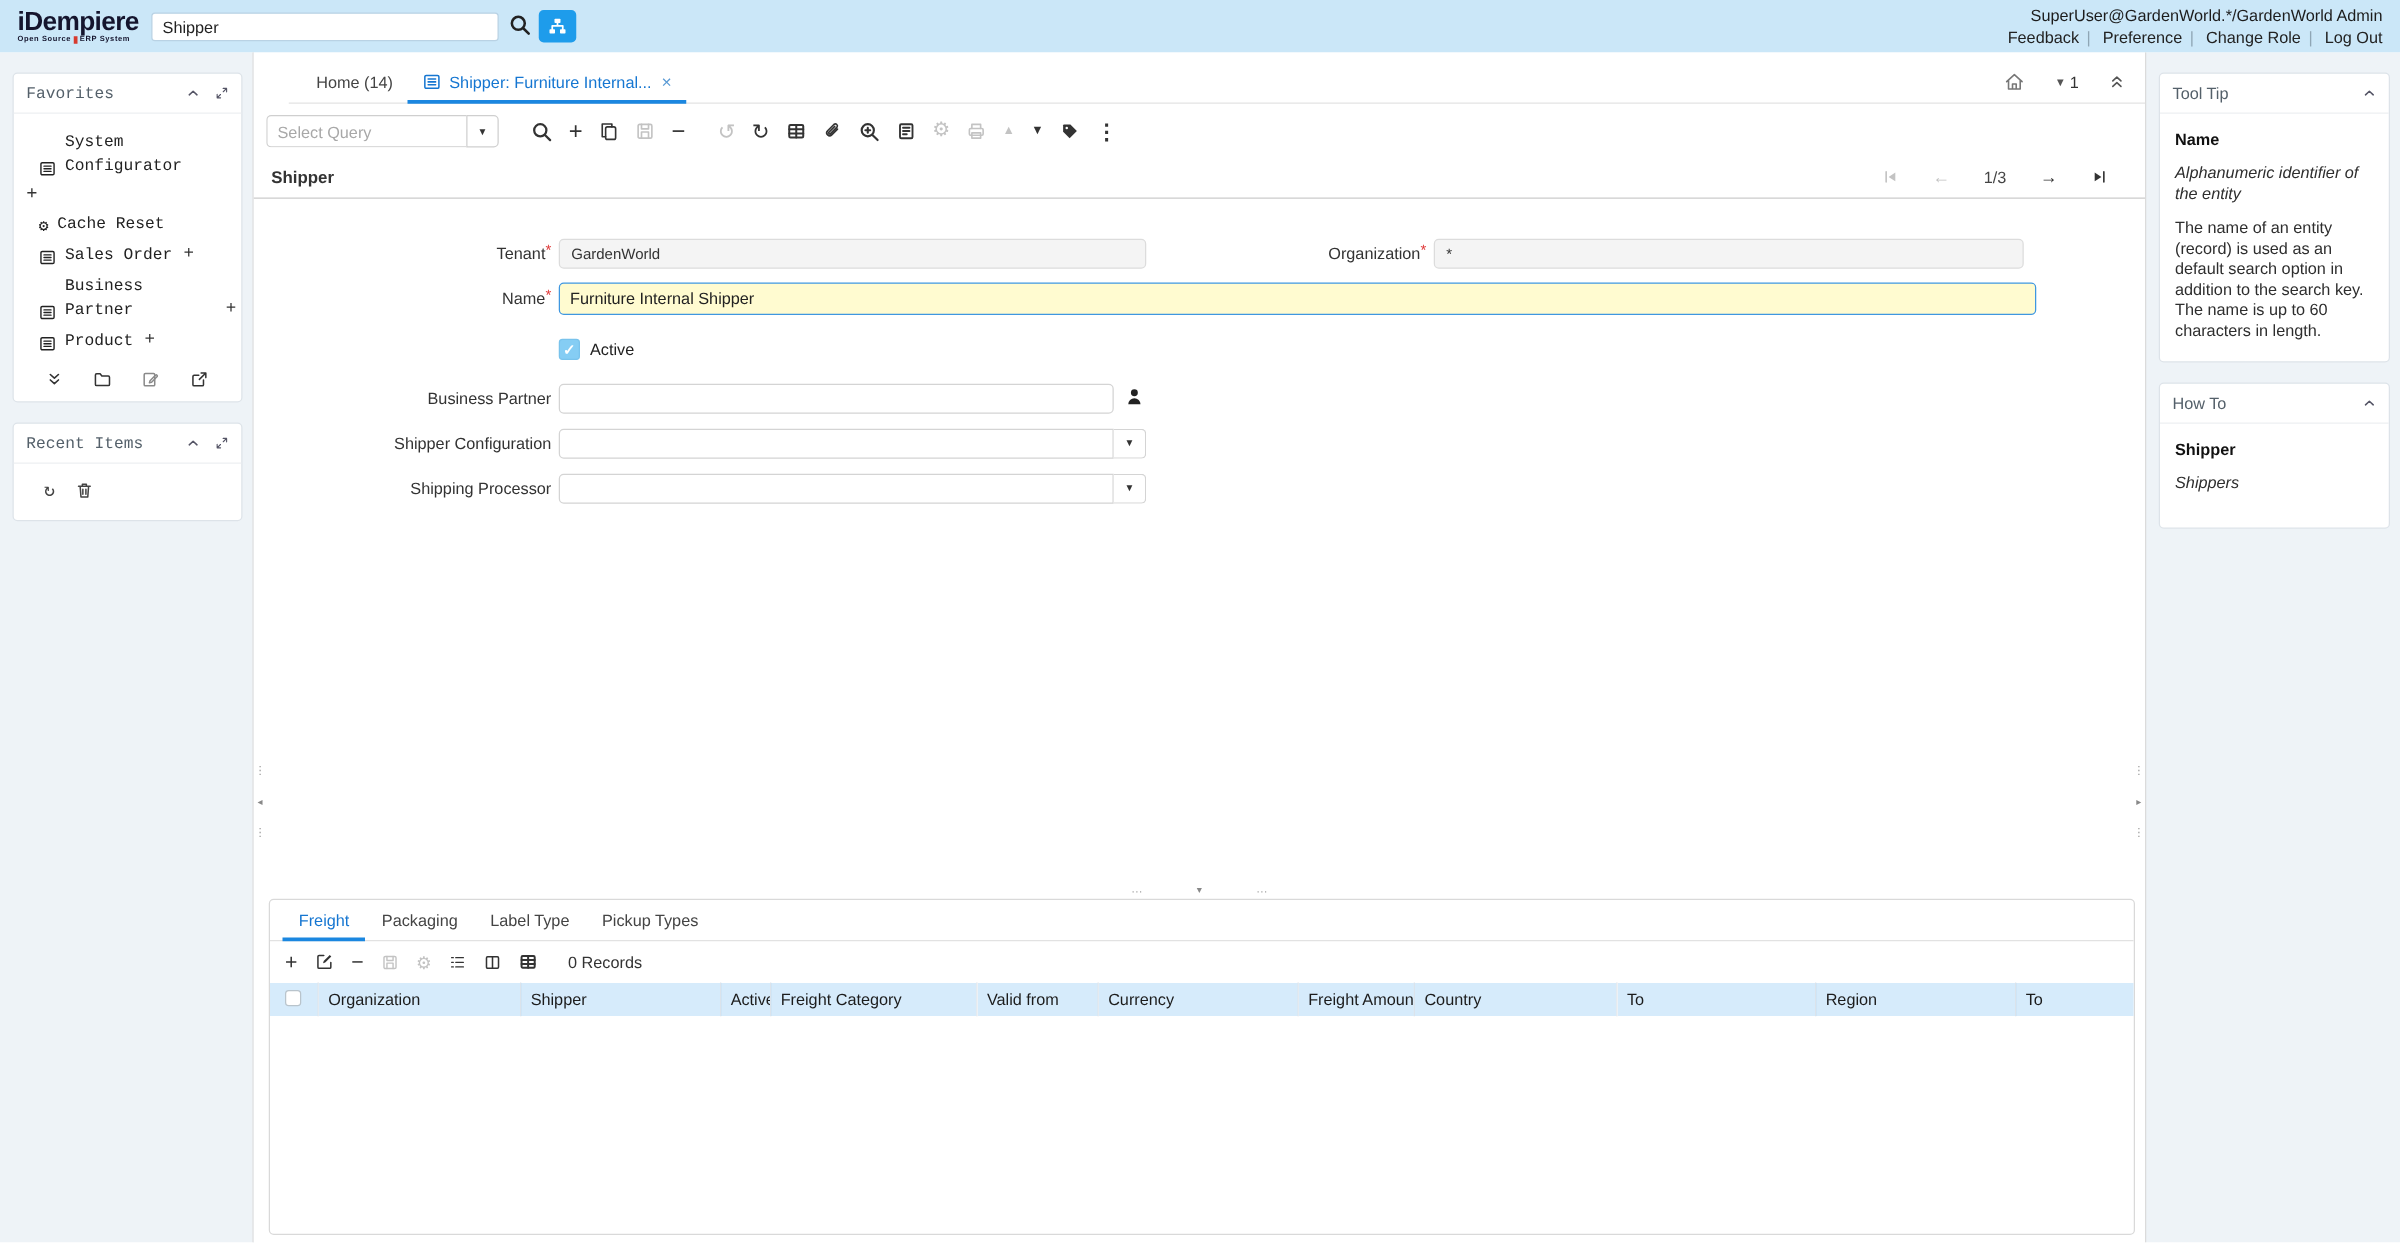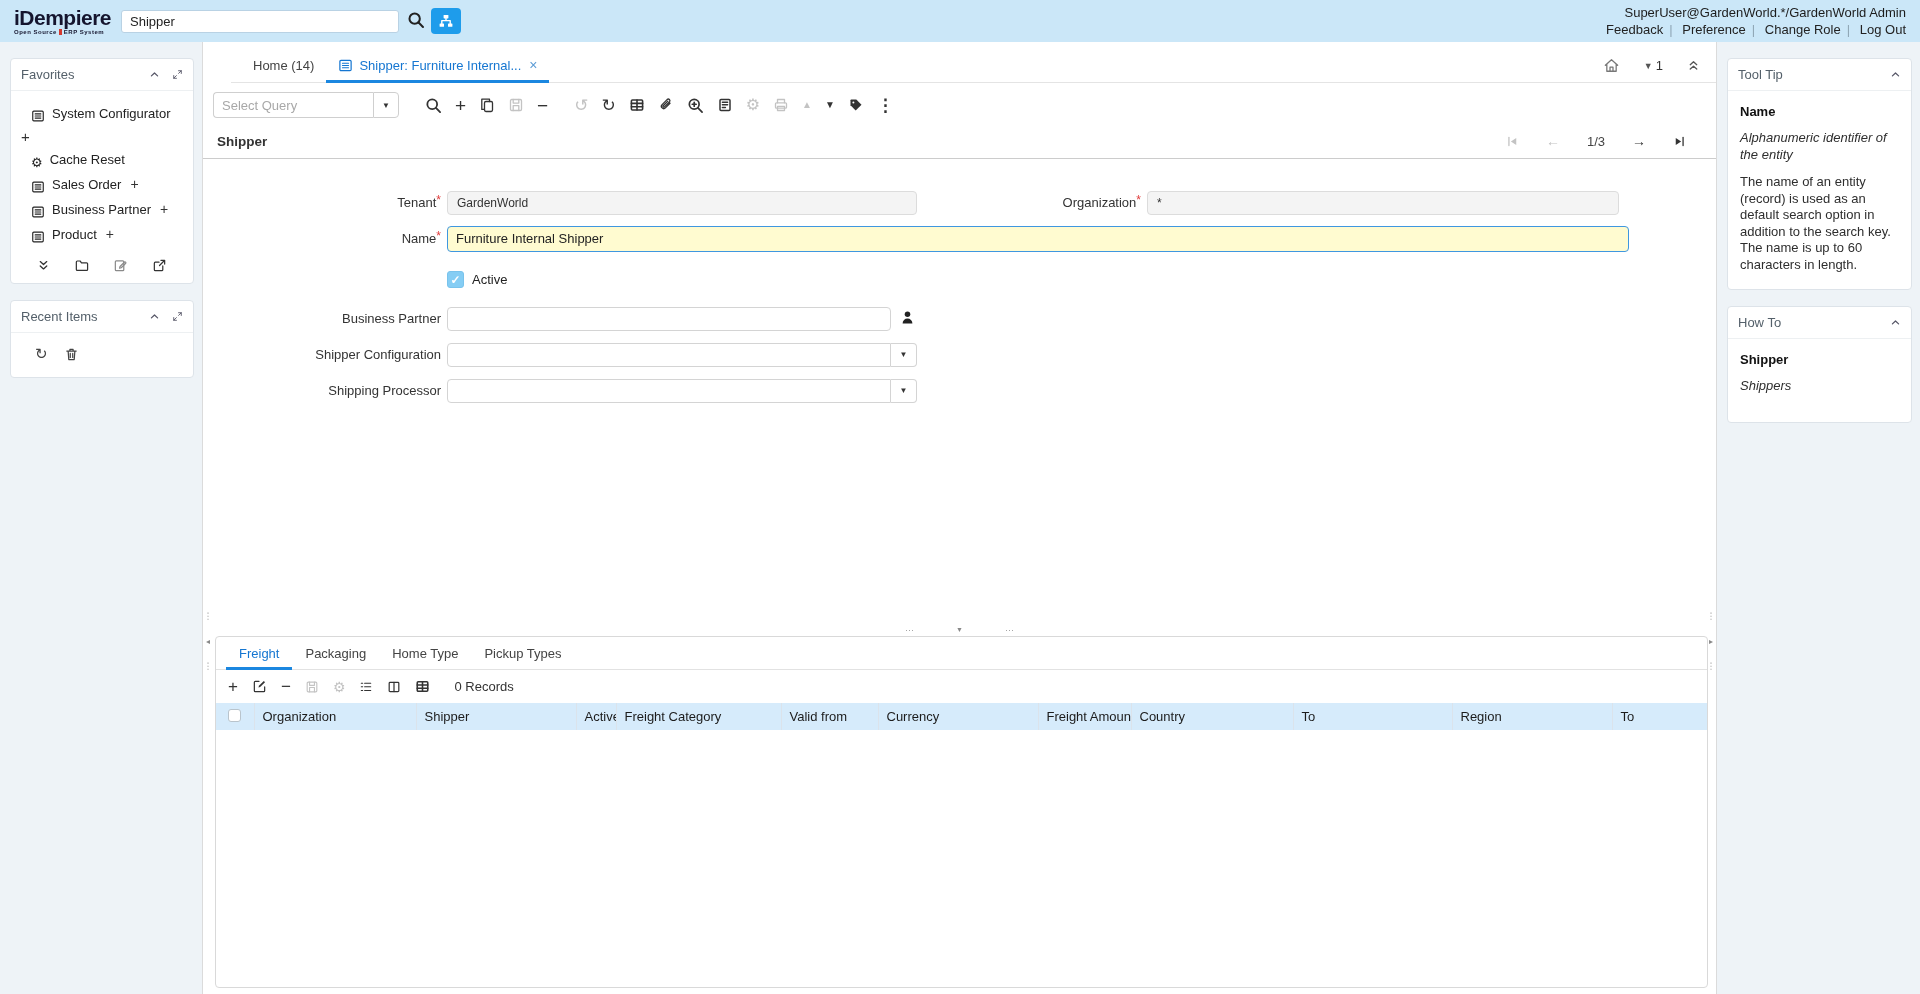--- a/index.html
+++ b/index.html
@@ -17,21 +17,21 @@
   .logo-tag .red { display:inline-block; width:3px; height:6px; background:#d63a2f; margin:0 2px; }
   .g-search { width:278px; height:23px; border:1px solid #b9d2e4; border-radius:3px; padding:0 8px; font-size:13px; color:#222; background:#fff; outline:none; }
   .g-search-btn { background:none; border:none; color:#222; margin:0 6px 0 8px; cursor:pointer; }
   .sitemap-btn { width:30px; height:26px; background:#1e9ceb; border:none; border-radius:4px; display:flex; align-items:center; justify-content:center; color:#fff; cursor:pointer; }
   .top-right { margin-left:auto; text-align:right; font-size:13px; color:#1c1c1c; line-height:17px; }
   .top-links span.sep { color:#8fa6b5; padding:0 6px; }
   .top-links a { color:#222; text-decoration:none; cursor:pointer; }
 
   
   .app { display:flex; height:952px; }
-  .west { width:203px; background:#eef3f7; border-right:1px solid #dbdbdb; padding:16px 8px 0 10px; }
+  .west { width:203px; background:#eef3f7; border-right:1px solid #dbdbdb; padding:16px 8px 0 10px;font-family:Liberation Mono, monospace; }
   .east { width:204px; background:#eef3f7; border-left:1px solid #dbdbdb; padding:16px 8px 0 10px; }
   .center { flex:1; background:#fff; display:flex; flex-direction:column; position:relative; }
 
   
   .card { background:#fff; border:1px solid #dde3e9; border-radius:4px; margin-bottom:16px; }
   .card-hd { display:flex; align-items:center; padding:8px 10px; border-bottom:1px solid #edf0f2; color:#54606a; font-size:13px; }
   .card-hd .hd-icons { margin-left:auto; display:flex; gap:12px; color:#556; align-items:center; }
   .fav-list { padding:10px 4px 2px 4px; }
   .fav-item { display:flex; align-items:flex-end; gap:7px; padding:3px 0 3px 16px; font-size:13px; color:#222; line-height:19px; cursor:pointer; }
   .fav-item .sfx { color:#333; font-size:14px; margin-left:2px; }
@@ -83,21 +83,21 @@
   .chk { width:17px; height:17px; background:#85cdf4; border:1px solid #79c3ec; border-radius:3px; color:#fff; font-size:12px; font-weight:700; display:flex; align-items:center; justify-content:center; cursor:pointer; }
   .chk-lbl { margin-left:8px; font-size:13px; color:#222; }
   .pbtn { background:none; border:none; color:#222; margin-left:8px; cursor:pointer; }
 
   .edge-handle { position:absolute; top:445px; width:10px; text-align:center; color:#999; font-size:9px; line-height:25px; cursor:col-resize; }
   .edge-handle.l { left:0; } .edge-handle.r { right:0; }
   .edge-handle .c { font-size:8px; color:#888; }
   .hsplit { height:13px; display:flex; align-items:center; justify-content:center; gap:42px; color:#999; font-size:9px; cursor:row-resize; }
 
   
-  .detail { margin:0 8px 6px 12px; height:352px; border:1px solid #d9d9d9; border-radius:4px; background:#fff; display:flex; flex-direction:column; overflow:hidden; }
+  .detail { margin:0 8px 6px 12px; height:269px; border:1px solid #d9d9d9; border-radius:4px; background:#fff; display:flex; flex-direction:column; overflow:hidden; }
   .dtabs { display:flex; padding:0 10px; border-bottom:1px solid #e2e2e2; }
   .dtab { padding:9px 13px 8px; font-size:13px; color:#444; cursor:pointer; }
   .dtab.active { color:#1576d1; border-bottom:3px solid #1b87e0; margin-bottom:-1px; padding-bottom:6px; }
   .dtoolbar { display:flex; align-items:center; padding:8px 12px; }
   .dbtn { background:none; border:none; color:#333; margin-right:14px; cursor:pointer; display:inline-flex; font-size:15px; line-height:1; }
   .drecords { font-size:13px; color:#333; margin-left:10px; }
   table.grid { width:100%; border-collapse:collapse; font-size:13px; table-layout:fixed; }
   table.grid th { background:#d6ebfb; font-weight:400; text-align:left; color:#1c1c1c; padding:5px 8px; border-right:1px solid rgba(110,145,175,0.25); height:27px; white-space:nowrap; overflow:hidden; }
   table.grid th:last-child { border-right:none; }
   table.grid th.cbcol { text-align:center; padding:5px 0; }
@@ -470,21 +470,21 @@
     <div class="hsplit">
       <span>···</span>
       <span style="font-size:7px;color:#888">▼</span>
       <span>···</span>
     </div>
 
     <div class="detail">
       <div class="dtabs">
         <div class="dtab active">Freight</div>
         <div class="dtab">Packaging</div>
-        <div class="dtab">Home Type</div>
+        <div class="dtab">Label Type</div>
         <div class="dtab">Pickup Types</div>
       </div>
       <div class="dtoolbar">
         <button class="dbtn" style="font-size:17px">+</button>
         <button class="dbtn">
             <span class="ico">
               <svg width="15" height="15" viewBox="0 0 16 16">
                 <path d="M13.5 8.5v4a1 1 0 0 1-1 1h-9a1 1 0 0 1-1-1v-9a1 1 0 0 1 1-1h4"></path>
                 <path class="fill" d="M13.9 3.4l-1.3-1.3-5.2 5.2-.5 1.8 1.8-.5z"></path>
               </svg>

